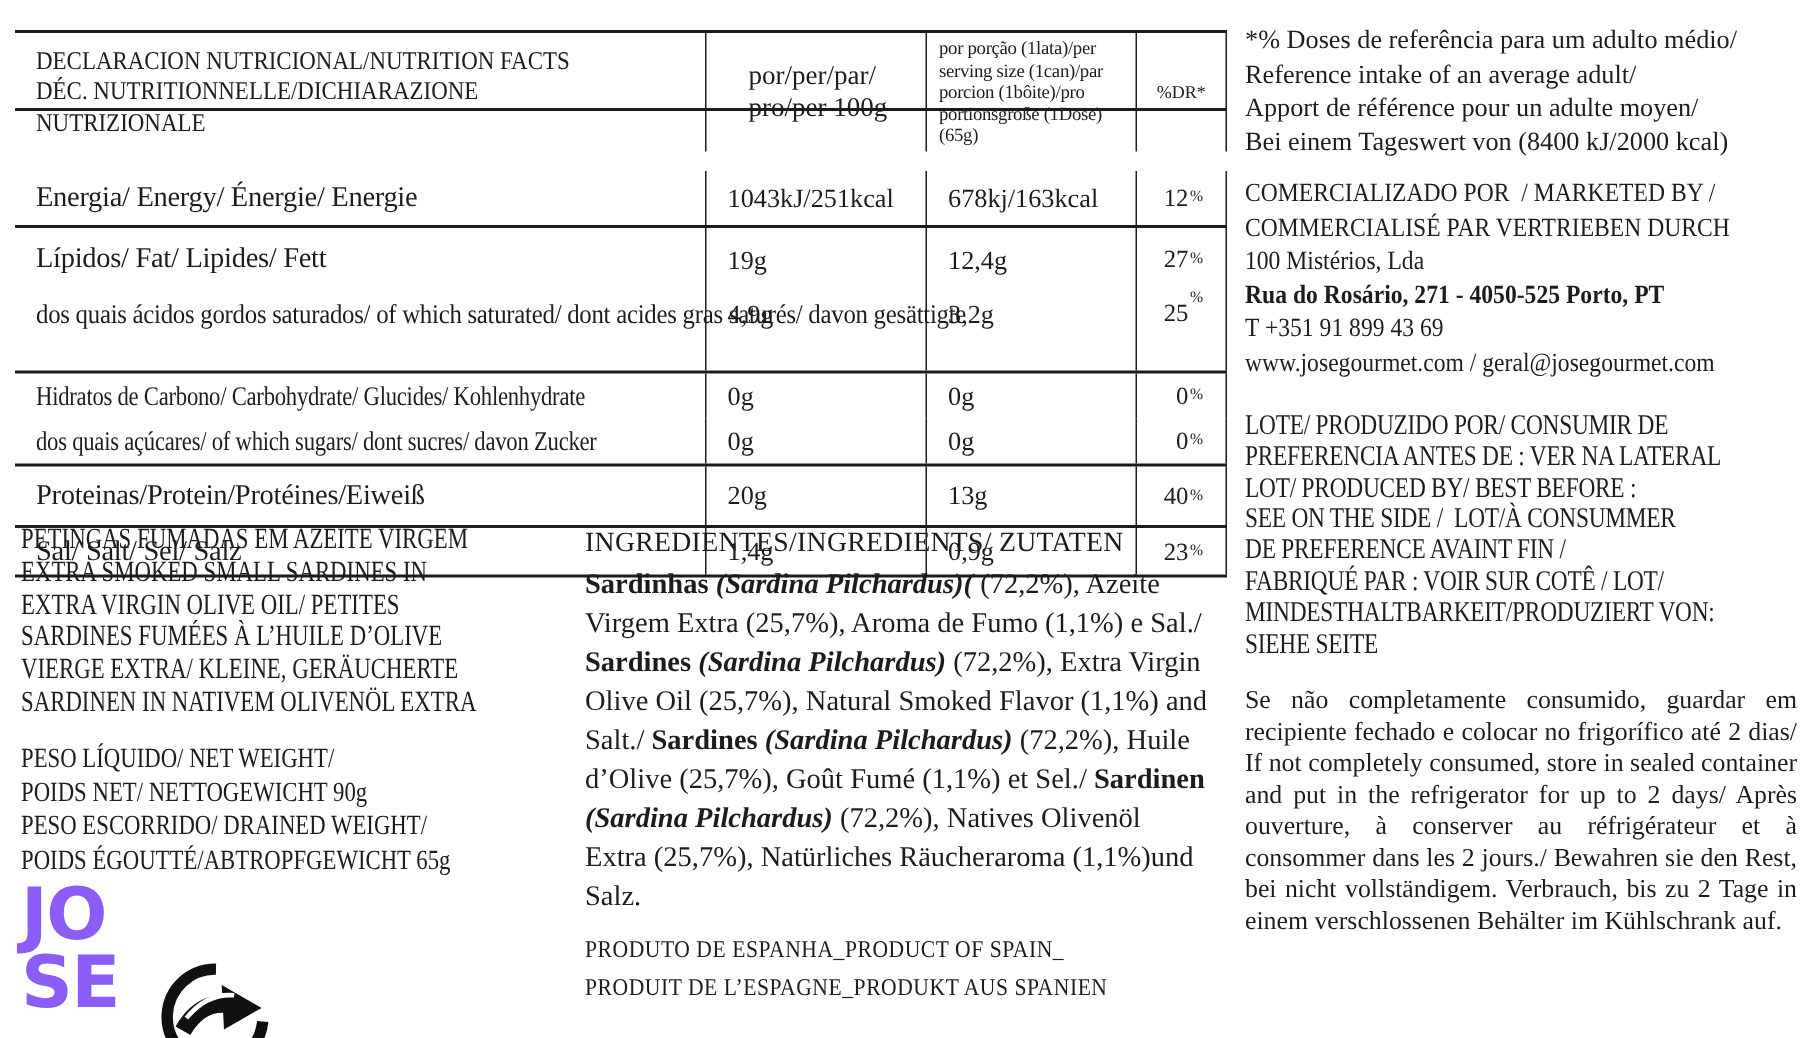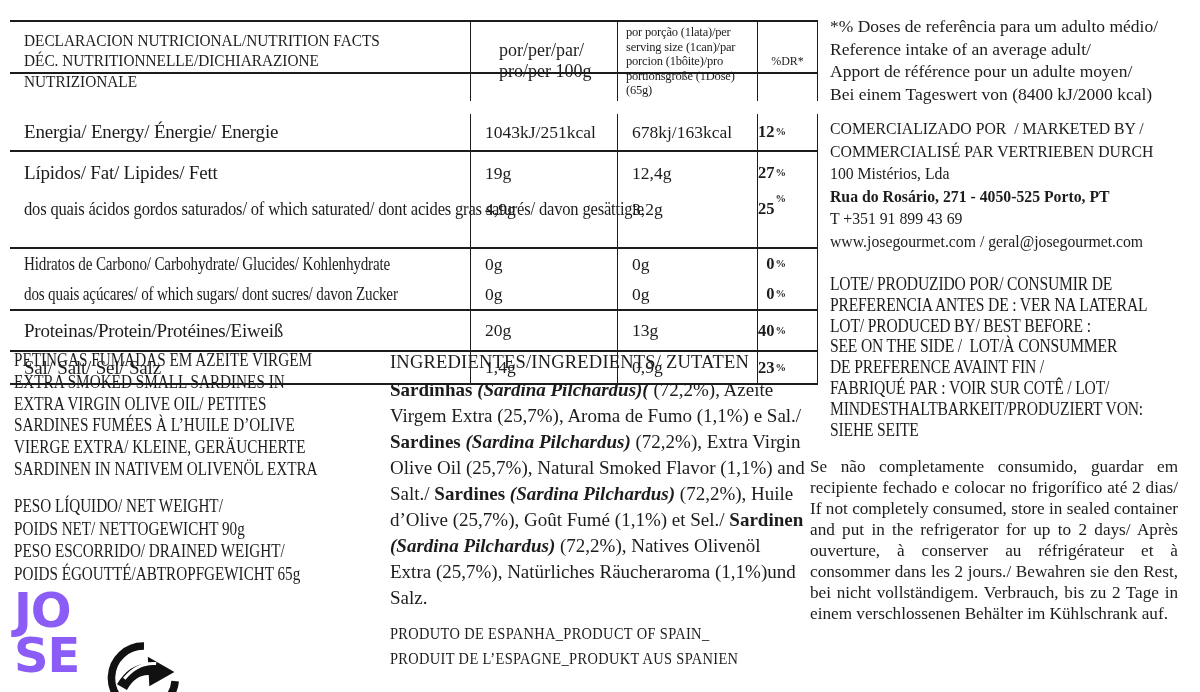--- a/index.html
+++ b/index.html
@@ -21,40 +21,40 @@
   .r0{height:36px;border-bottom:2px solid #1c1c1c;margin-top:40px;}
   .r1{height:42px;}
   .r2{height:53px;border-bottom:2px solid #1c1c1c;}
   .r3{height:30px;}
   .r4{height:30px;border-bottom:2px solid #1c1c1c;}
   .r5{height:39px;border-bottom:2px solid #1c1c1c;}
   .r6{height:31px;}
   .cell{display:flex;align-items:center;padding:0 8px 0 14px;overflow:visible;}
   .label{font-size:19px;letter-spacing:-0.2px;}
   .val{font-size:17.5px;}
-  .drc{justify-content:flex-end;padding-right:31px;font-size:16.5px;font-weight:bold;}
+  .drc{justify-content:flex-end;padding-right:15px;font-size:16.5px;}
   .pct{font-size:10.5px;vertical-align:super;line-height:0;margin-left:1px;}
   .r2 .cell{align-items:flex-start;padding-top:5px;}
   .r2 .label{font-size:18px;line-height:21px;white-space:pre-wrap;}
   .sqz{display:inline-block;white-space:nowrap;transform:scaleX(0.92);transform-origin:left center;}
   .sqz2{display:inline-block;white-space:nowrap;transform:scaleX(0.84);transform-origin:left center;font-size:18px;}
   .hdr-title{font-size:17px;line-height:20.5px;white-space:pre-wrap;}
   .hdr-title>span{display:inline-block;transform:scaleX(0.9);transform-origin:left center;white-space:pre-wrap;width:486px;}
   .hdr-per100{font-size:18px;line-height:21px;white-space:pre-wrap;padding-left:28px;}
   .hdr-serving{font-size:12.5px;line-height:14.5px;padding:3px 4px 3px 8px;letter-spacing:-0.2px;}
   .hdr-dr{font-size:12px;justify-content:center;padding:0 2px;}
 
   
   .block{position:absolute;white-space:pre-wrap;}
   .ref-note{left:830px;top:15px;width:420px;font-size:17.5px;line-height:22.5px;}
   .marketed{left:830px;top:117px;width:420px;font-size:17.5px;line-height:22.5px;
     transform:scaleX(0.9);transform-origin:left top;}
   .lot{left:830px;top:274px;width:460px;font-size:19px;line-height:20.8px;letter-spacing:-0.2px;
     transform:scaleX(0.82);transform-origin:left top;}
-  .storage{left:810px;top:456px;width:368px;font-size:17.2px;line-height:21px;
+  .storage{left:830px;top:456px;width:368px;font-size:17.2px;line-height:21px;
     text-align:justify;white-space:normal;}
 
   
   .product-name{left:14px;top:349px;width:470px;font-size:19.5px;line-height:21.8px;
     transform:scaleX(0.78);transform-origin:left top;}
   .weights{left:14px;top:495px;width:420px;font-size:18.5px;line-height:22.5px;
     transform:scaleX(0.82);transform-origin:left top;}
   .jose-logo{left:14px;top:588px;font-family:"DejaVu Sans","Liberation Sans",sans-serif;
     font-weight:900;font-size:48px;line-height:45px;letter-spacing:-1px;color:#8b5cf6;}
   .green-dot{left:106px;top:604px;width:76px;height:76px;}

